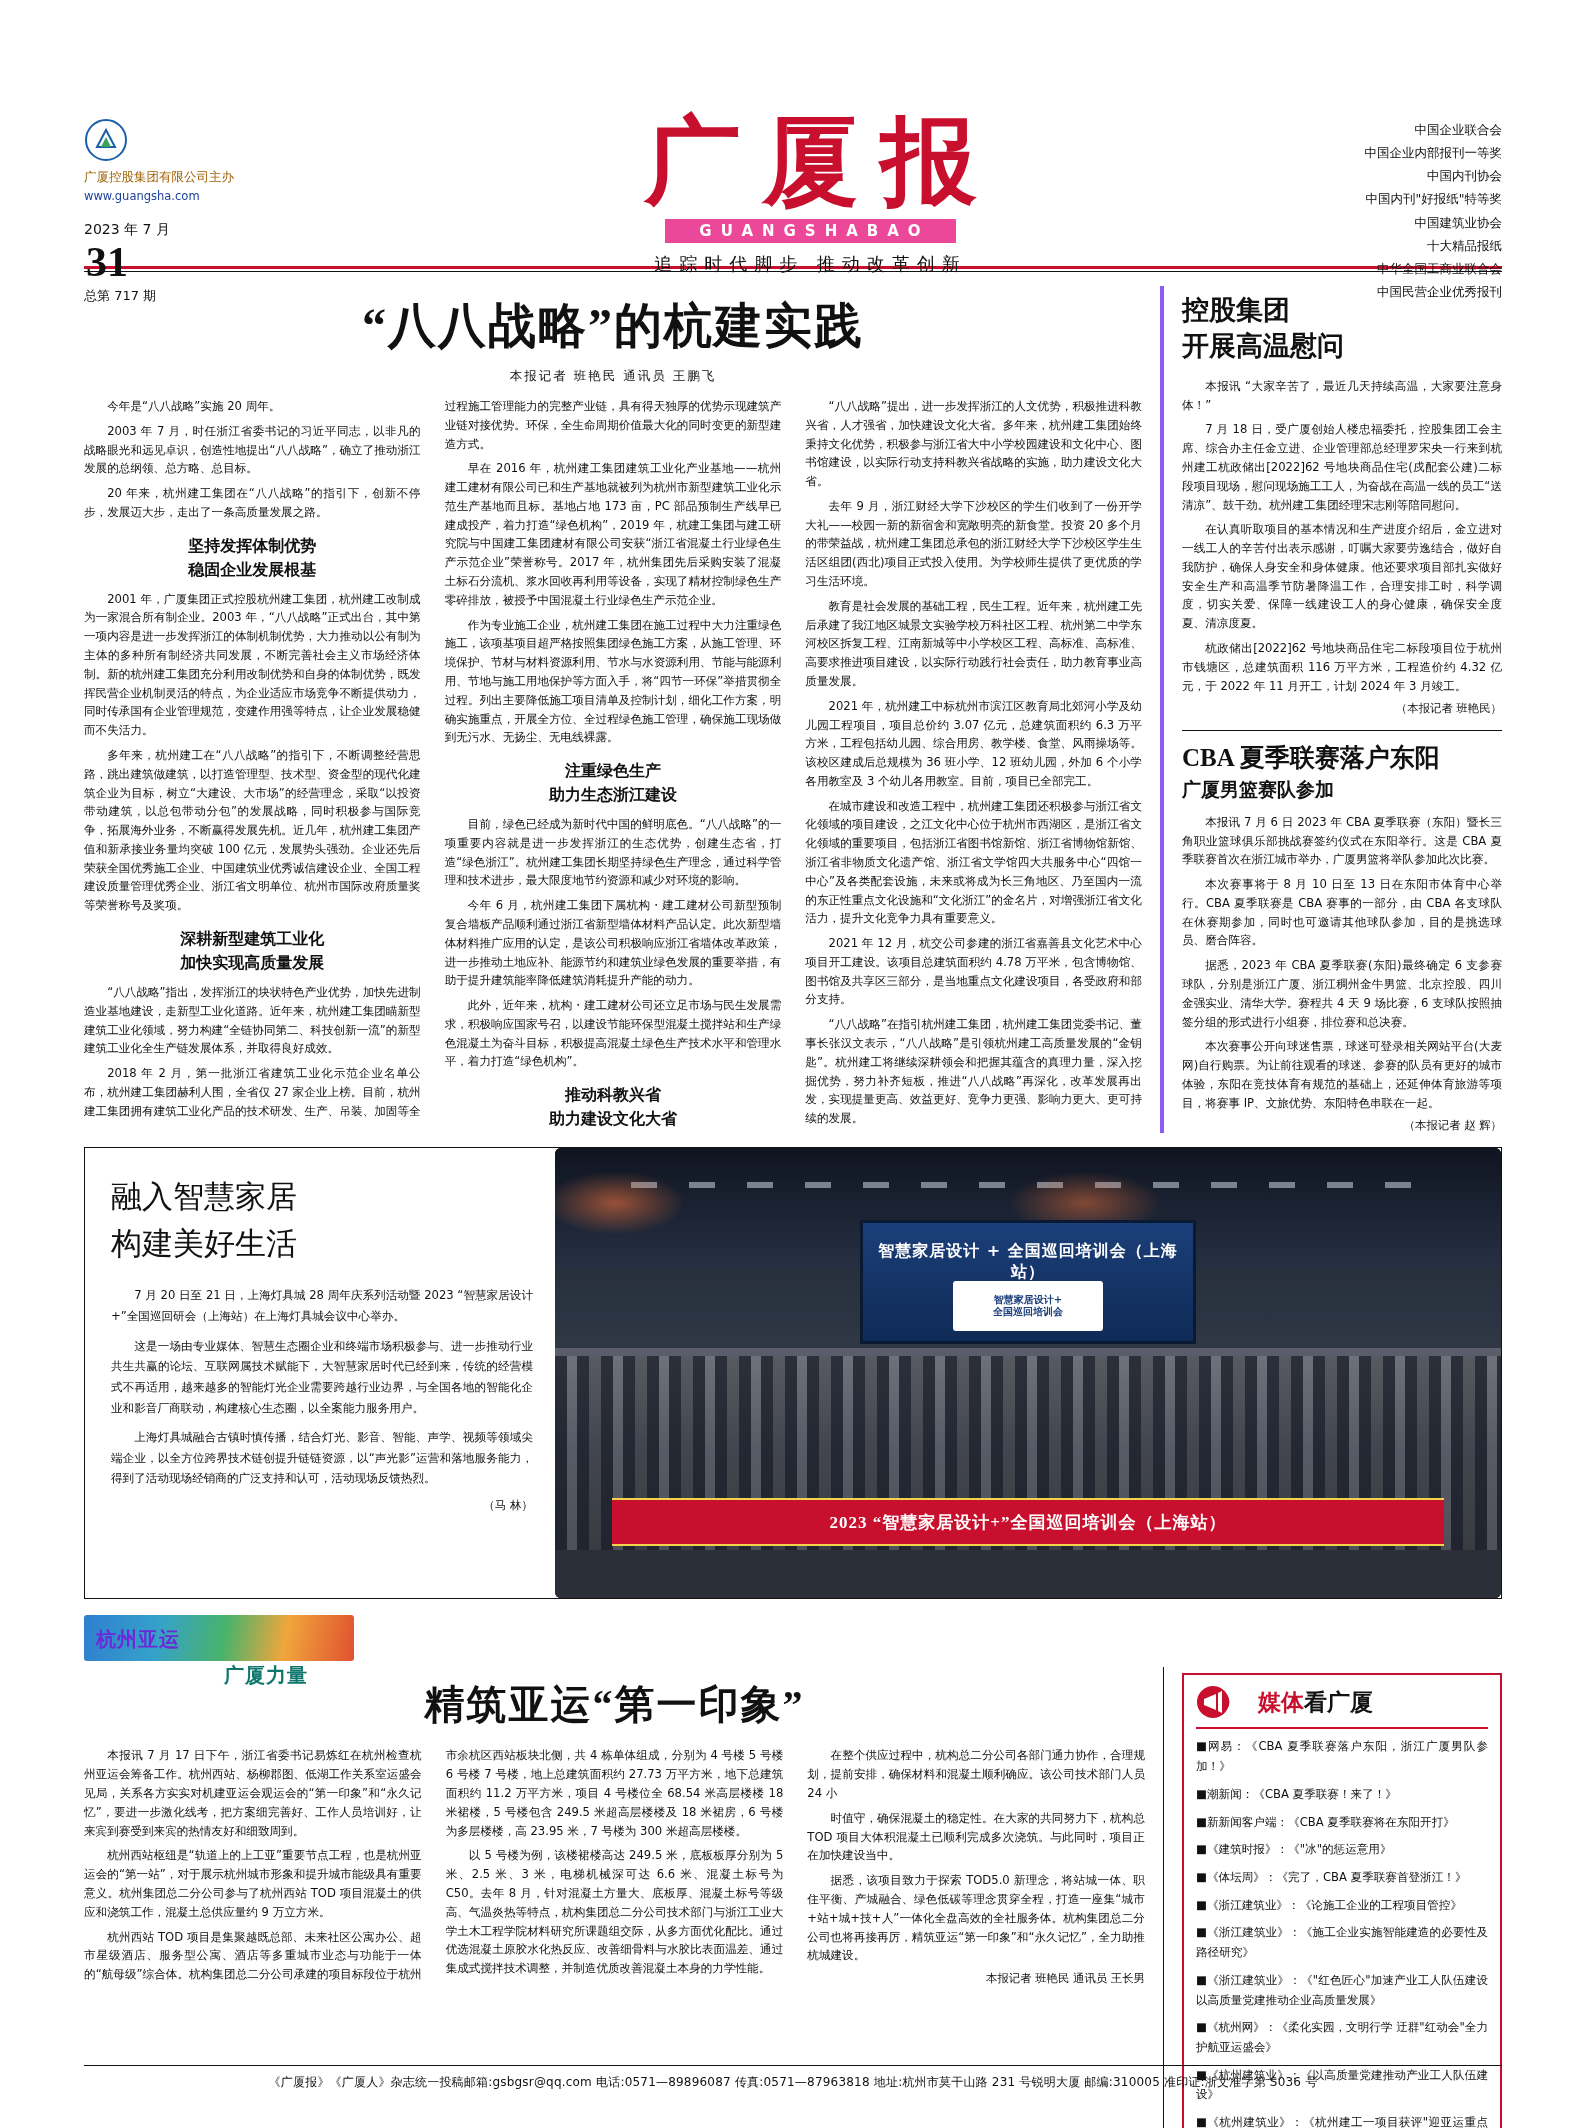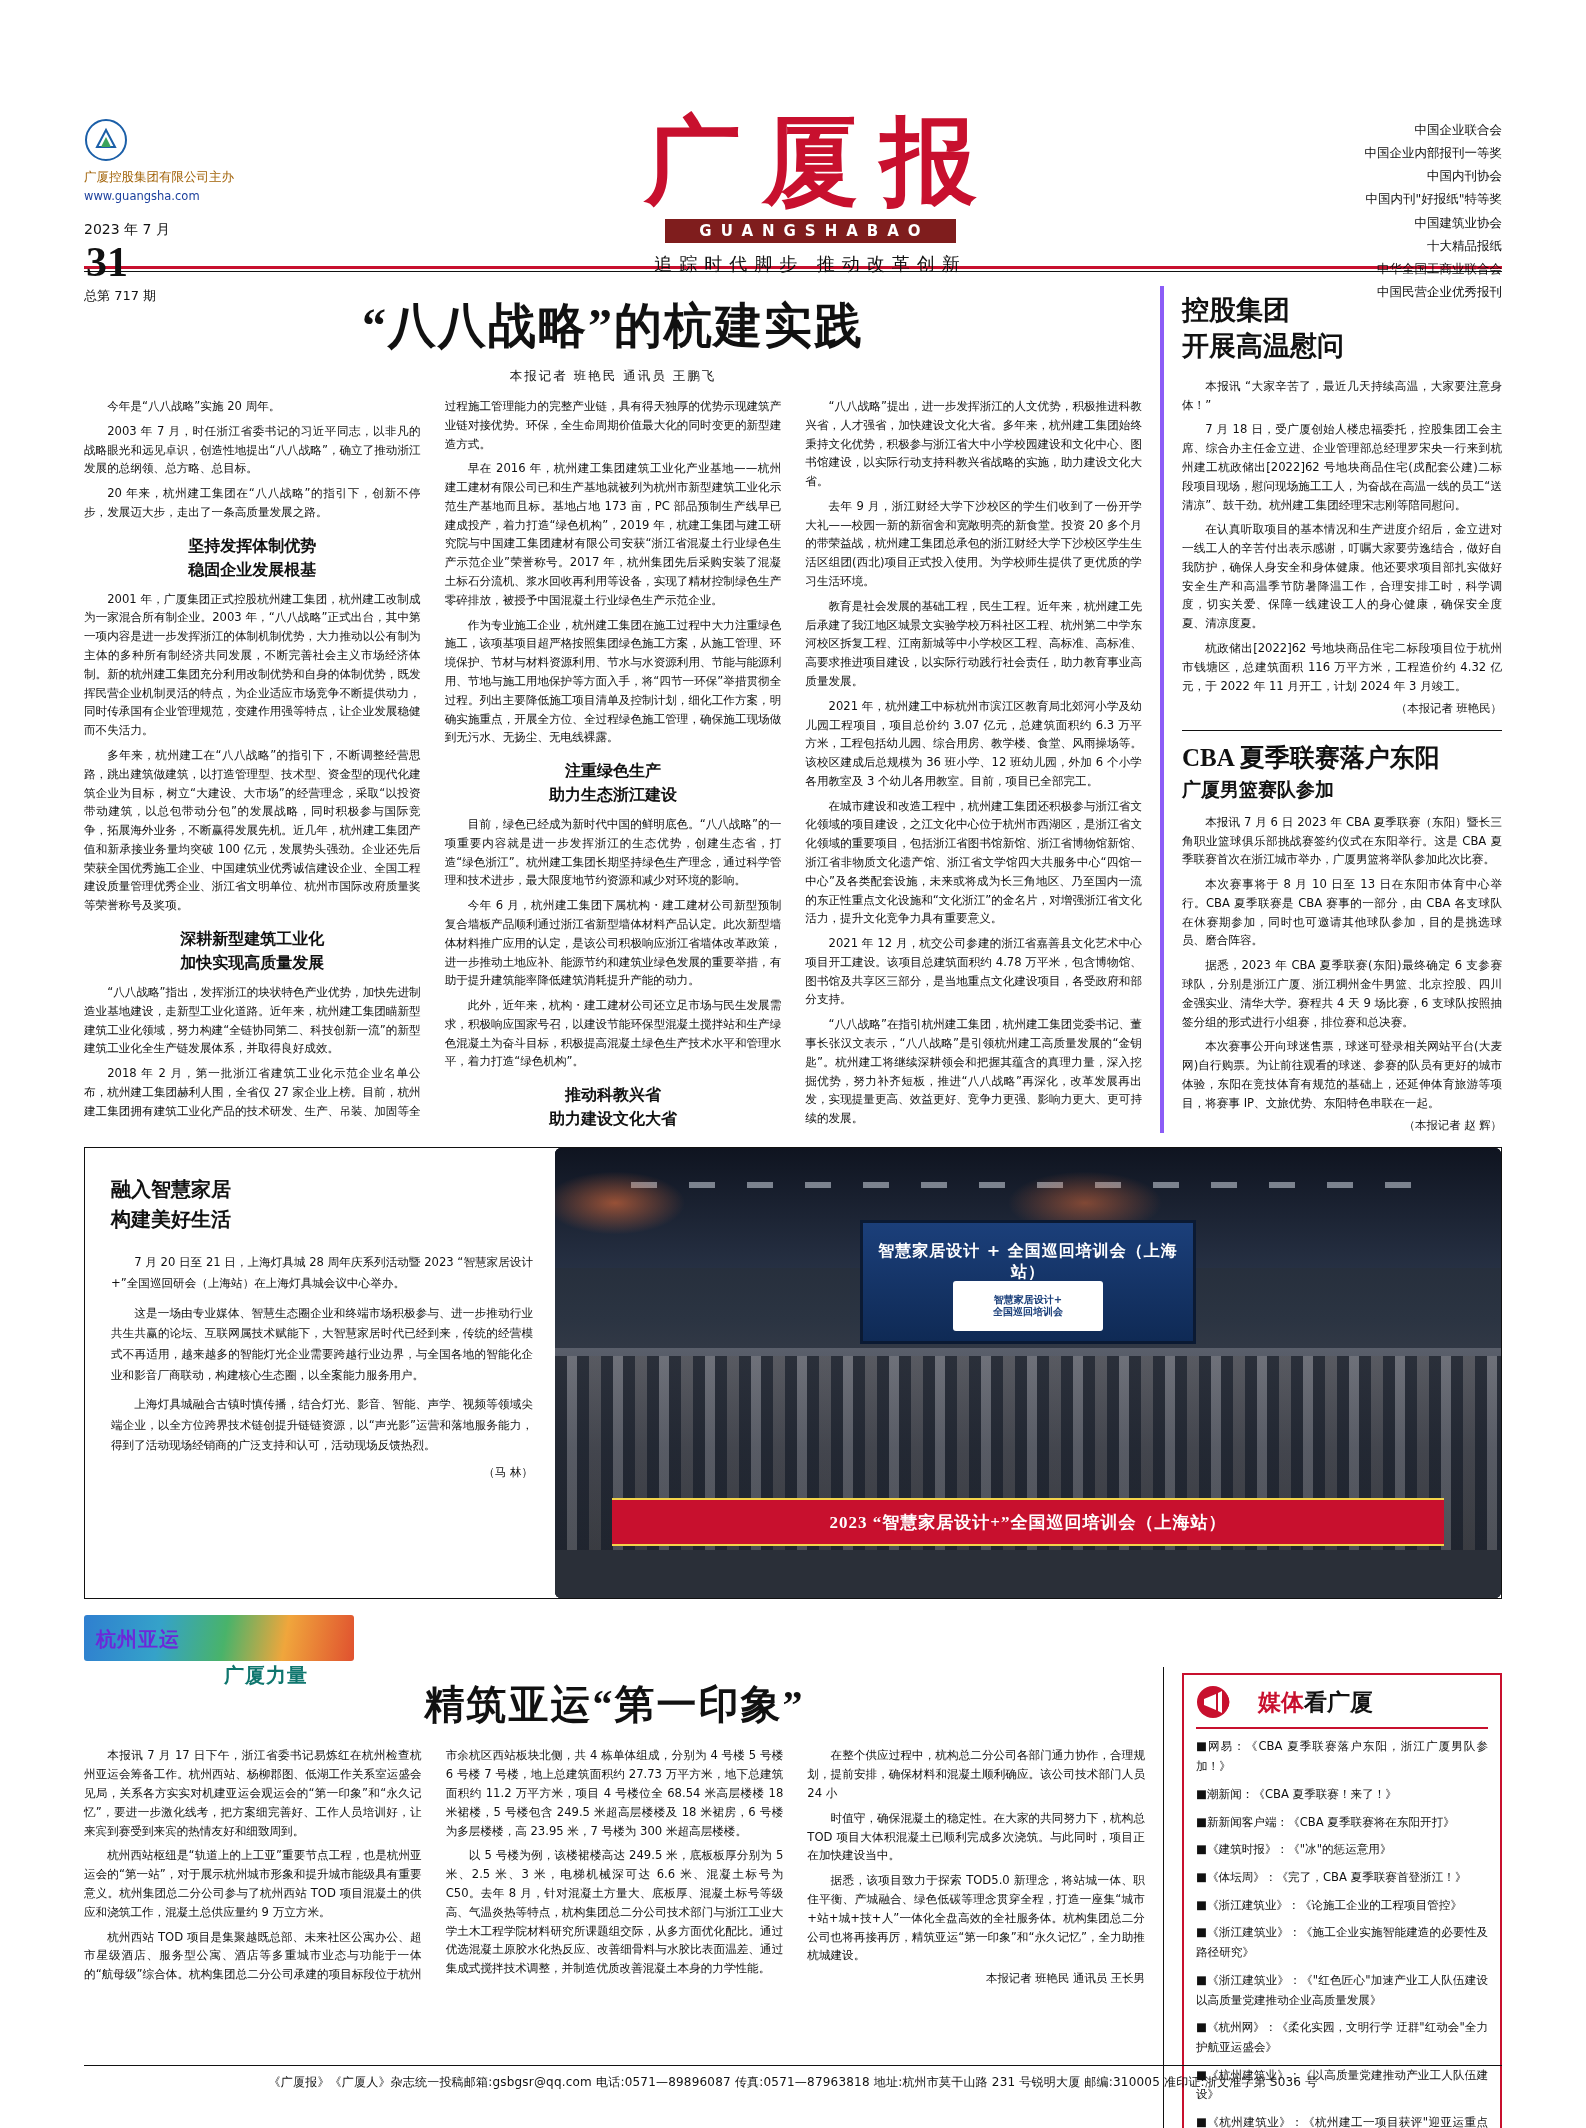--- a/index.html
+++ b/index.html
@@ -27,21 +27,21 @@
   .date-d { font-size:42px; font-weight:bold; line-height:1; margin:2px 0 4px 2px; font-family:"Liberation Serif",serif; }
   .date-no { font-size:13px; color:#111; }
 
   .mh-center { flex:1; text-align:center; margin-top:-6px; }
   .mh-title {
     font-family:"Liberation Serif","DejaVu Serif",serif;
     font-size:96px; font-weight:bold; color:#c8102e;
     letter-spacing:22px; line-height:1.05; text-indent:22px;
   }
   .mh-pinyin {
-    background:#7f1d1d; color:#fff; font-size:15px; letter-spacing:9px;
+    background:#ec4899; color:#fff; font-size:15px; letter-spacing:9px;
     display:inline-block; padding:3px 26px 3px 34px; margin-top:6px; font-weight:bold;
   }
   .mh-slogan { font-size:18px; letter-spacing:7px; margin-top:9px; color:#111; }
 
   .mh-right { width:215px; text-align:right; font-size:12.5px; line-height:1.85; color:#111; }
 
   .rule-red { height:3px; background:#c8102e; margin:6px 84px 0 84px; }
   .rule-thin { height:1px; background:#111; margin:2px 84px 0 84px; }
 
   
@@ -68,21 +68,21 @@
   .r-title2 { font-family:"Liberation Serif","DejaVu Serif",serif; font-size:25px; font-weight:bold;
              line-height:1.35; margin:4px 0 2px 0; }
   .r-sub2 { font-family:"Liberation Serif","DejaVu Serif",serif; font-size:19px; font-weight:bold;
              line-height:1.35; margin:0 0 10px 0; }
   .r-hr { border:0; border-top:1px solid #111; margin:14px 0 10px 0; }
   .sign { text-align:right; font-size:11.4px; margin-top:4px; }
 
   
   .feature { margin-top:14px; border:1px solid #111; display:flex; height:452px; box-sizing:border-box; }
   .feature-text { width:470px; padding:26px 22px 10px 26px; box-sizing:border-box; }
-  .f-title { font-family:"Liberation Serif","DejaVu Serif",serif; font-size:20px; font-weight:bold; line-height:1.5; }
+  .f-title { font-family:"Liberation Serif","DejaVu Serif",serif; font-size:31px; font-weight:normal; line-height:1.5; }
   .f-body { margin-top:18px; }
   .f-body p { font-size:11.6px; line-height:1.78; text-align:justify; text-indent:2em; margin:0 0 9px 0; }
   .f-sign { text-align:right; font-size:11.5px; margin-top:2px; }
   .feature-photo { flex:1; position:relative; overflow:hidden; background:#20242c;border-radius:6px; }
 
   
   .ph-room { position:absolute; inset:0; background:
       linear-gradient(180deg,#1d2430 0%, #2b3442 38%, #3b3f4a 55%, #4a4e57 100%); }
   .ph-ceil { position:absolute; left:0; right:0; top:0; height:120px;
       background:linear-gradient(180deg,#0f1420,#263043); }

